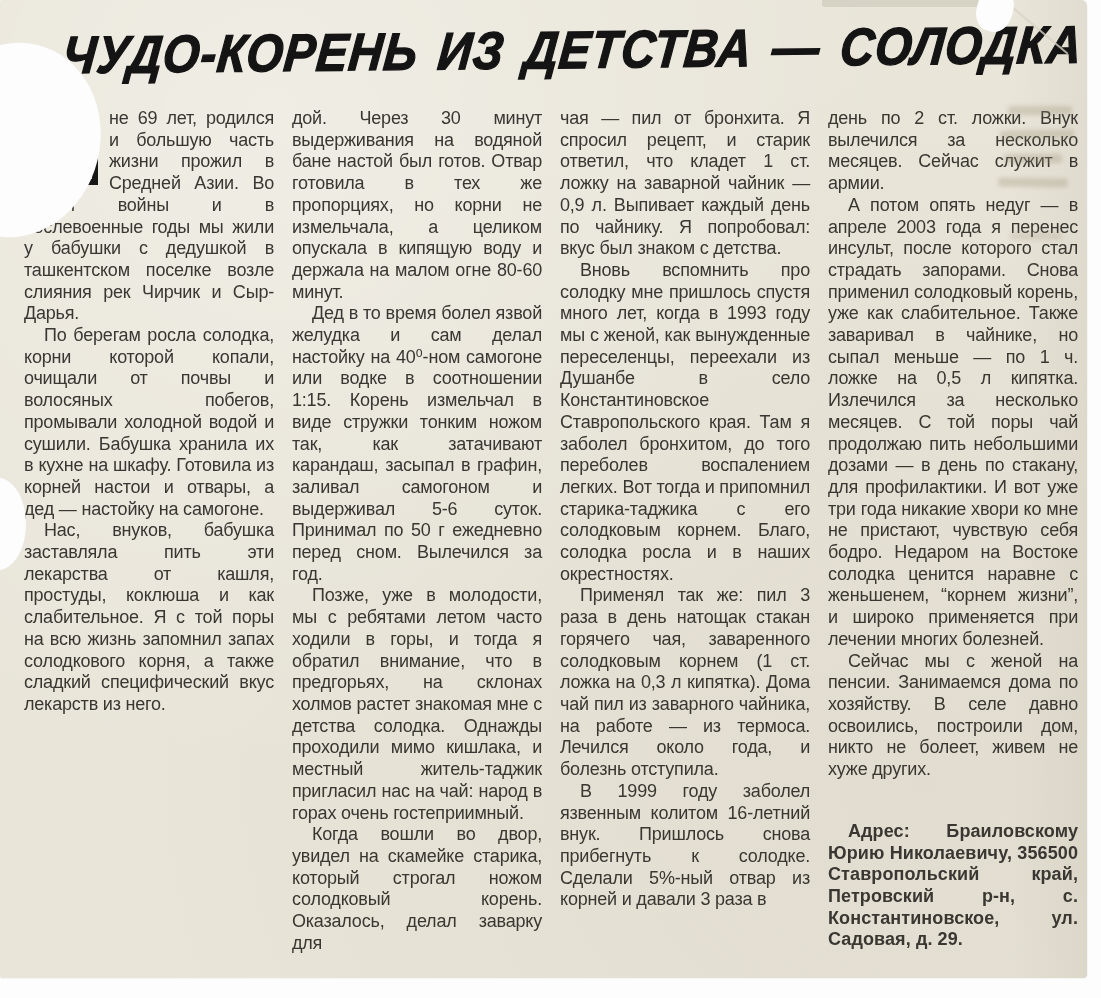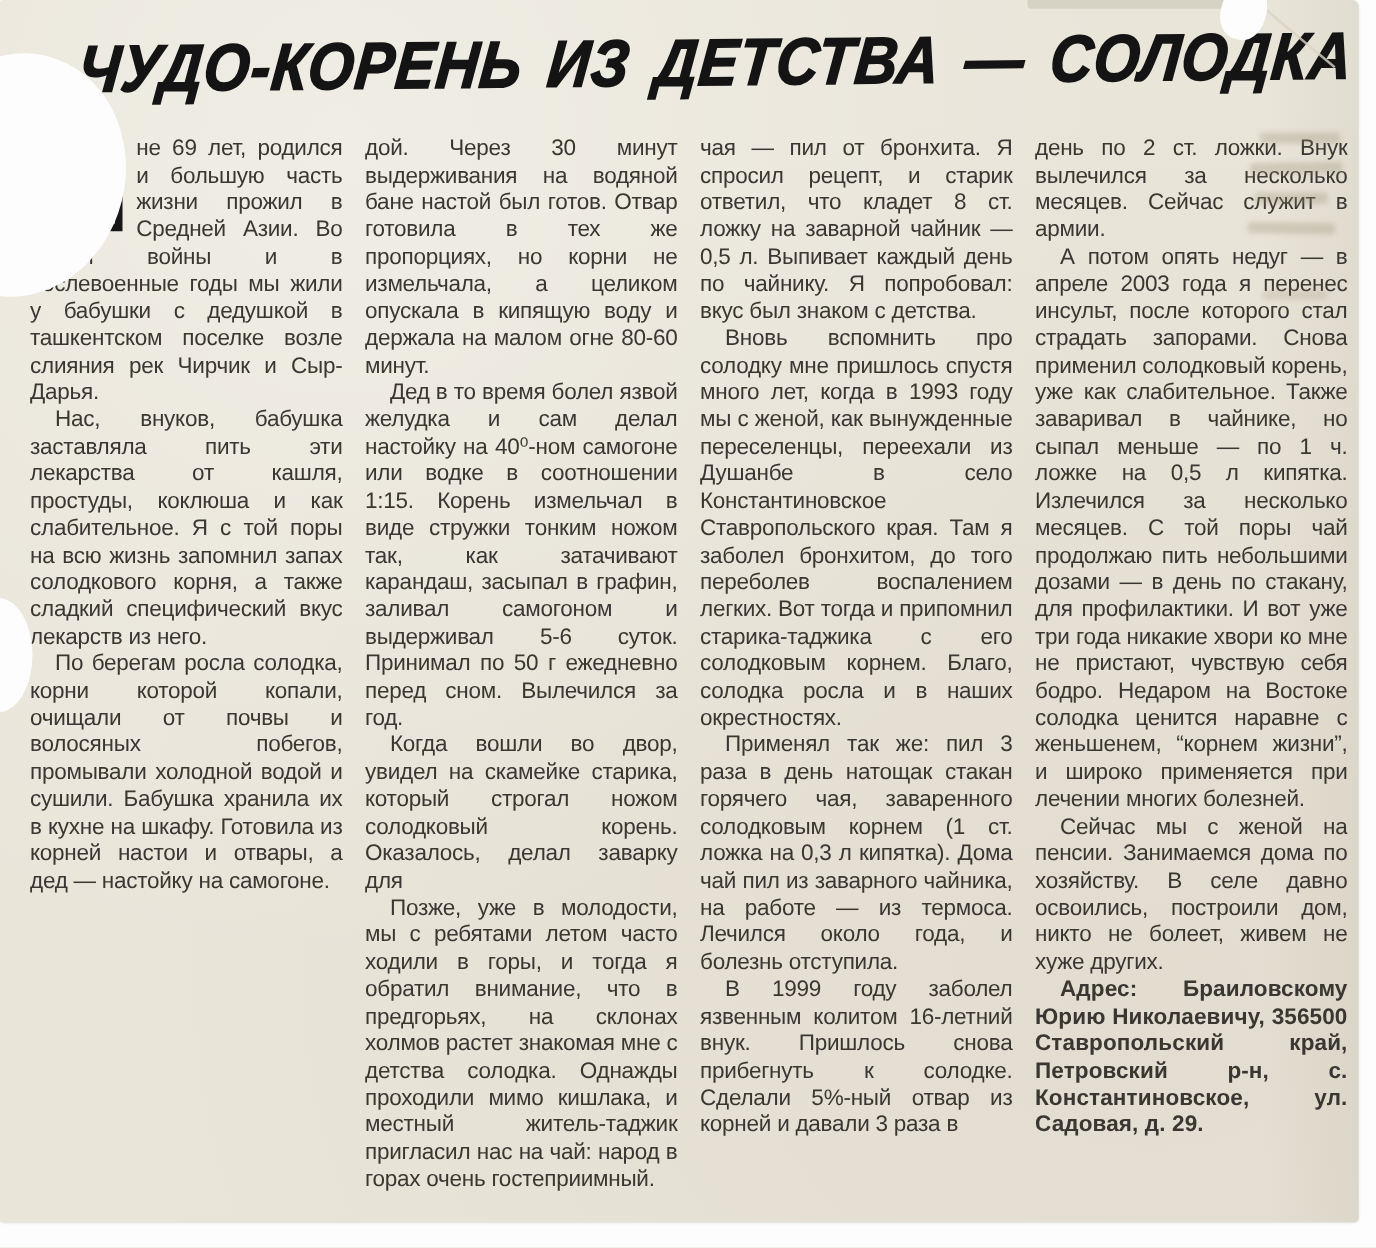--- a/index.html
+++ b/index.html
@@ -76,21 +76,21 @@
     color: #3a3733;
     font-size: 18px;
     line-height: 21.7px;
     text-align: justify;
     hyphens: auto;
     -webkit-hyphens: auto;
     letter-spacing: -0.2px;
   }
   .col p { margin: 0; text-indent: 20px; }
   .col p.noindent { text-indent: 0; }
-  .col p.bold { font-weight: bold; letter-spacing: 0.1px; }
+  .col p.bold { font-weight: bold; letter-spacing: 0.1px; margin-top: 40px; }
 
   
   .dropcap {
     float: left;
     width: 74px; height: 74px;
     border: 6px solid #171717;
     box-shadow: inset 0 0 0 3px #e9e5d9, inset 0 0 0 5px #171717;
     display: flex; align-items: center; justify-content: center;
     margin: 3px 11px 2px 0;
     font-size: 48px; font-weight: bold; color: #111;
@@ -101,31 +101,31 @@
 </head>
 <body>
 
 <div class="clipping">
 
   <h1 class="headline">ЧУДО-КОРЕНЬ ИЗ ДЕТСТВА — СОЛОДКА</h1>
 
   <div class="columns">
       <div class="col">
         <p class="noindent "><span class="dropcap">М</span><span>не 69 лет, родился и большую часть жизни прожил в Средней Азии. Во время войны и в послевоенные годы мы жили у бабушки с дедушкой в ташкентском поселке возле слияния рек Чирчик и Сыр-Дарья.</span></p>
+        <p class=""><span>По берегам росла солодка, корни которой копали, очищали от почвы и волосяных побегов, промывали холодной водой и сушили. Бабушка хранила их в кухне на шкафу. Готовила из корней настои и отвары, а дед — настойку на самогоне.</span></p>
         <p class=""><span>Нас, внуков, бабушка заставляла пить эти лекарства от кашля, простуды, коклюша и как слабительное. Я с той поры на всю жизнь запомнил запах солодкового корня, а также сладкий специфический вкус лекарств из него.</span></p>
-        <p class=""><span>По берегам росла солодка, корни которой копали, очищали от почвы и волосяных побегов, промывали холодной водой и сушили. Бабушка хранила их в кухне на шкафу. Готовила из корней настои и отвары, а дед — настойку на самогоне.</span></p>
       </div>
       <div class="col">
         <p class="noindent "><span>дой. Через 30 минут выдерживания на водяной бане настой был готов. Отвар готовила в тех же пропорциях, но корни не измельчала, а целиком опускала в кипящую воду и держала на малом огне 80-60 минут.</span></p>
         <p class=""><span>Дед в то время болел язвой желудка и сам делал настойку на 40⁰-ном самогоне или водке в соотношении 1:15. Корень измельчал в виде стружки тонким ножом так, как затачивают карандаш, засыпал в графин, заливал самогоном и выдерживал 5-6 суток. Принимал по 50 г ежедневно перед сном. Вылечился за год.</span></p>
+        <p class=""><span>Позже, уже в молодости, мы с ребятами летом часто ходили в горы, и тогда я обратил внимание, что в предгорьях, на склонах холмов растет знакомая мне с детства солодка. Однажды проходили мимо кишлака, и местный житель-таджик пригласил нас на чай: народ в горах очень гостеприимный.</span></p>
         <p class=""><span>Когда вошли во двор, увидел на скамейке старика, который строгал ножом солодковый корень. Оказалось, делал заварку для</span></p>
-        <p class=""><span>Позже, уже в молодости, мы с ребятами летом часто ходили в горы, и тогда я обратил внимание, что в предгорьях, на склонах холмов растет знакомая мне с детства солодка. Однажды проходили мимо кишлака, и местный житель-таджик пригласил нас на чай: народ в горах очень гостеприимный.</span></p>
       </div>
       <div class="col">
-        <p class="noindent "><span>чая — пил от бронхита. Я спросил рецепт, и старик ответил, что кладет 8 ст. ложку на заварной чайник — 0,5 л. Выпивает каждый день по чайнику. Я попробовал: вкус был знаком с детства.</span></p>
+        <p class="noindent "><span>чая — пил от бронхита. Я спросил рецепт, и старик ответил, что кладет 1 ст. ложку на заварной чайник — 0,9 л. Выпивает каждый день по чайнику. Я попробовал: вкус был знаком с детства.</span></p>
         <p class=""><span>Вновь вспомнить про солодку мне пришлось спустя много лет, когда в 1993 году мы с женой, как вынужденные переселенцы, переехали из Душанбе в село Константиновское Ставропольского края. Там я заболел бронхитом, до того переболев воспалением легких. Вот тогда и припомнил старика-таджика с его солодковым корнем. Благо, солодка росла и в наших окрестностях.</span></p>
         <p class=""><span>Применял так же: пил 3 раза в день натощак стакан горячего чая, заваренного солодковым корнем (1 ст. ложка на 0,3 л кипятка). Дома чай пил из заварного чайника, на работе — из термоса. Лечился около года, и болезнь отступила.</span></p>
         <p class=""><span>В 1999 году заболел язвенным колитом 16-летний внук. Пришлось снова прибегнуть к солодке. Сделали 5%-ный отвар из корней и давали 3 раза в</span></p>
       </div>
       <div class="col">
         <p class="noindent "><span>день по 2 ст. ложки. Внук вылечился за несколько месяцев. Сейчас служит в армии.</span></p>
         <p class=""><span>А потом опять недуг — в апреле 2003 года я перенес инсульт, после которого стал страдать запорами. Снова применил солодковый корень, уже как слабительное. Также заваривал в чайнике, но сыпал меньше — по 1 ч. ложке на 0,5 л кипятка. Излечился за несколько месяцев. С той поры чай продолжаю пить небольшими дозами — в день по стакану, для профилактики. И вот уже три года никакие хвори ко мне не пристают, чувствую себя бодро. Недаром на Востоке солодка ценится наравне с женьшенем, “корнем жизни”, и широко применяется при лечении многих болезней.</span></p>
         <p class=""><span>Сейчас мы с женой на пенсии. Занимаемся дома по хозяйству. В селе давно освоились, построили дом, никто не болеет, живем не хуже других.</span></p>
         <p class="bold"><span>Адрес: Браиловскому Юрию Николаевичу, 356500 Ставропольский край, Петровский р-н, с. Константиновское, ул. Садовая, д. 29.</span></p>
       </div>

